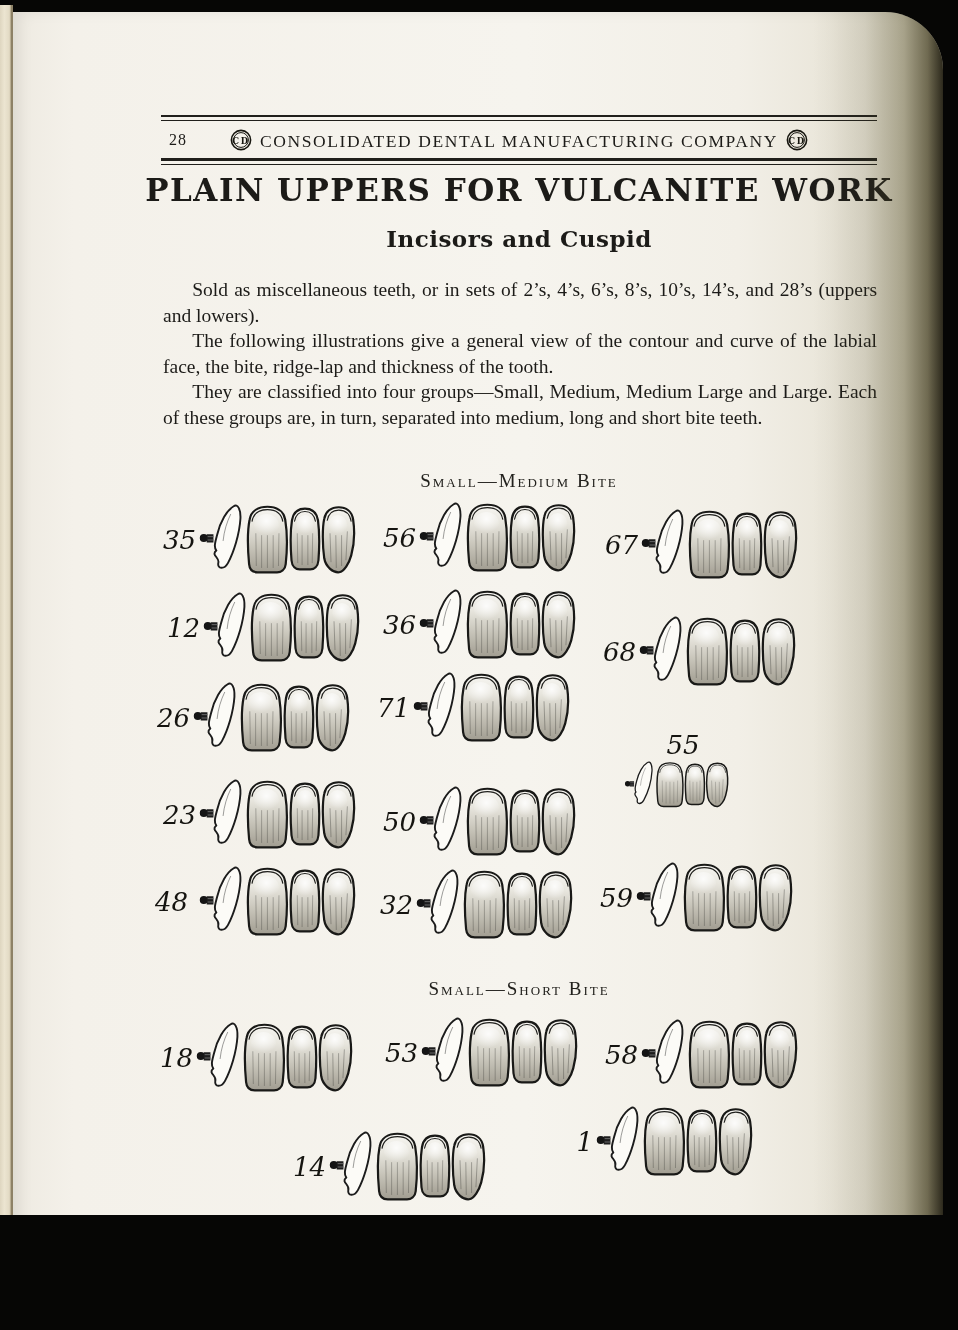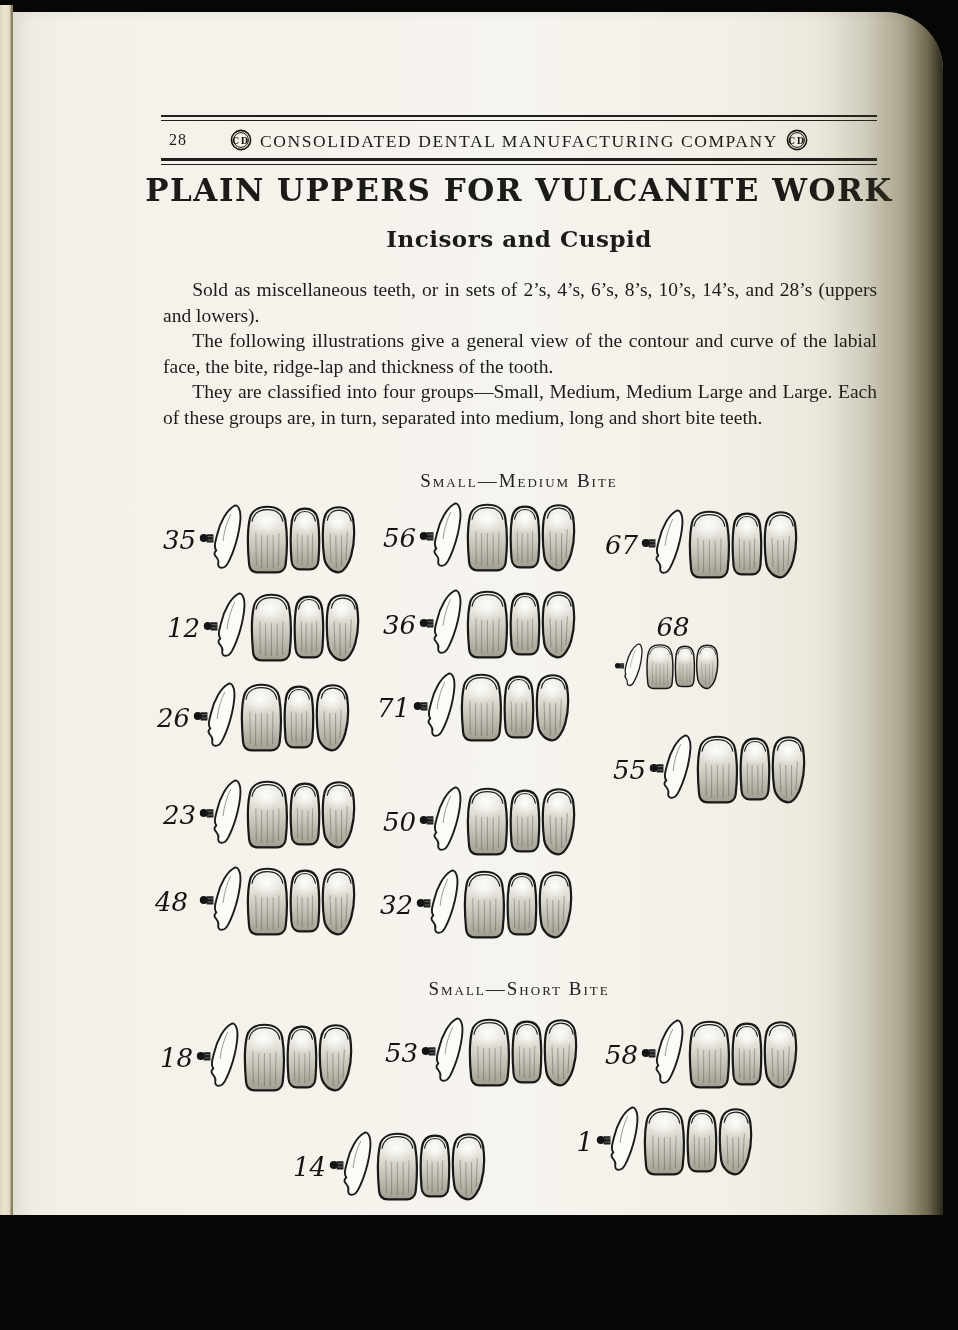--- a/index.html
+++ b/index.html
@@ -176,40 +176,40 @@
       <svg class="tooth-art" viewBox="0 0 164 78">
           <use href="#toothset"></use>
         </svg>
     </div>
     <div class="tooth-set" style="left:355px;top:573px;">
       <span class="set-num">36</span>
       <svg class="tooth-art" viewBox="0 0 164 78">
           <use href="#toothset"></use>
         </svg>
     </div>
-    <div class="tooth-set" style="left:575px;top:600px;flex-direction:column;">
+    <div class="tooth-set" style="left:575px;top:600px;">
       <span class="set-num">68</span>
       <svg class="tooth-art" viewBox="0 0 164 78">
           <use href="#toothset"></use>
         </svg>
     </div>
 
     <div class="tooth-set" style="left:129px;top:666px;">
       <span class="set-num">26</span>
       <svg class="tooth-art" viewBox="0 0 164 78">
           <use href="#toothset"></use>
         </svg>
     </div>
     <div class="tooth-set" style="left:349px;top:656px;">
       <span class="set-num">71</span>
       <svg class="tooth-art" viewBox="0 0 164 78">
           <use href="#toothset"></use>
         </svg>
     </div>
-    <div class="tooth-set" style="left:585px;top:718px;">
+    <div class="tooth-set" style="left:585px;top:718px;flex-direction:column;">
       <span class="set-num">55</span>
       <svg class="tooth-art" viewBox="0 0 164 78">
           <use href="#toothset"></use>
         </svg>
     </div>
 
     <div class="tooth-set" style="left:135px;top:763px;">
       <span class="set-num">23</span>
       <svg class="tooth-art" viewBox="0 0 164 78">
           <use href="#toothset"></use>
@@ -223,20 +223,26 @@
     </div>
 
     <div class="tooth-set" style="left:127px;top:850px;gap:8px;">
       <span class="set-num">48</span>
       <svg class="tooth-art" viewBox="0 0 164 78">
           <use href="#toothset"></use>
         </svg>
     </div>
     <div class="tooth-set" style="left:352px;top:853px;">
       <span class="set-num">32</span>
+      <svg class="tooth-art" viewBox="0 0 164 78">
+          <use href="#toothset"></use>
+        </svg>
+    </div>
+    <div class="tooth-set" style="left:572px;top:846px;">
+      <span class="set-num">59</span>
       <svg class="tooth-art" viewBox="0 0 164 78">
           <use href="#toothset"></use>
         </svg>
     </div>
 
     <div class="section-label" style="top:966px;">Small—Short Bite</div>
 
     <div class="tooth-set" style="left:132px;top:1006px;">
       <span class="set-num">18</span>
       <svg class="tooth-art" viewBox="0 0 164 78">

